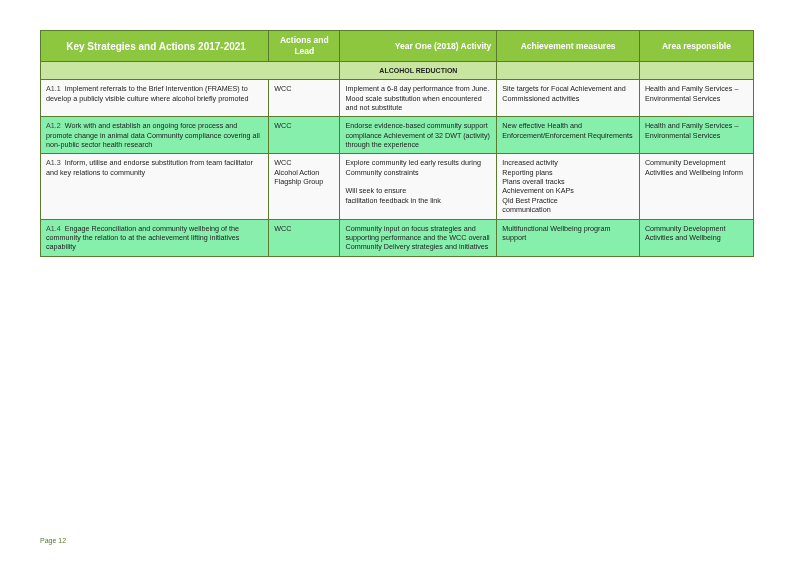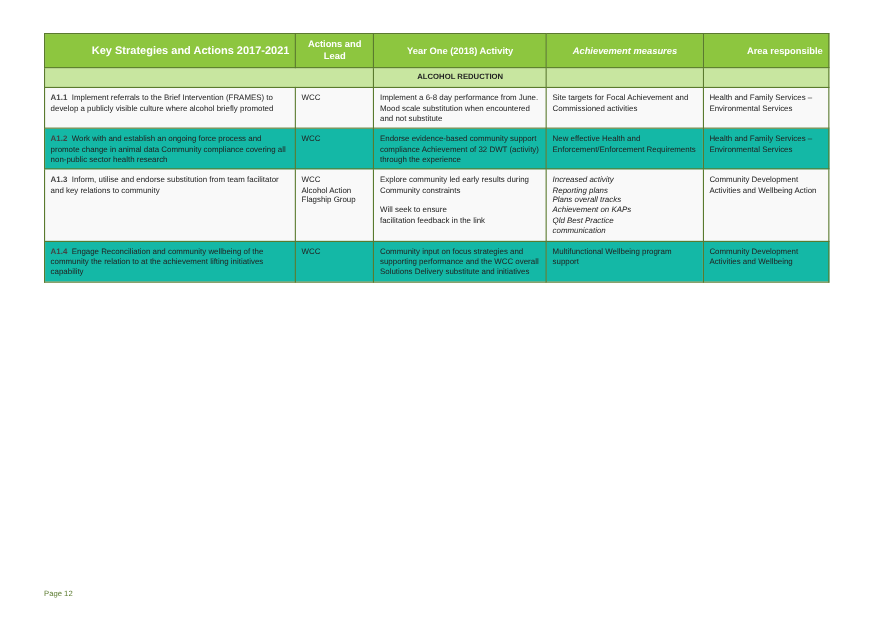--- a/index.html
+++ b/index.html
@@ -32,60 +32,60 @@
       background-color: #8dc63f;
       color: #fff;
       font-weight: bold;
       font-size: 8.5px;
       text-align: center;
       vertical-align: middle;
     }
     thead tr th.main-header {
       font-size: 10px;
       font-weight: bold;
-      text-align: right;
+      text-align: center;
       padding-left: 8px;
     }
     .subheader-row td {
       background-color: #c8e6a0;
       font-weight: bold;
       font-size: 7px;
       text-align: center;
     }
     .row-number {
-      font-weight: bold;
+      font-weight: normal;
       color: #444;
       white-space: nowrap;
     }
     .page-footer {
       position: absolute;
       bottom: 18px;
       left: 40px;
       color: #5a7a2e;
       font-size: 7px;
     }
     tbody tr td {
-      background: #14b8a6;
+      background: #86efac;
     }
     tbody tr:nth-child(even) td {
       background: #f9f9f9;
     }
   </style>
 </head>
 <body>
 
 <div class="page-wrapper">
   <table>
     <thead>
       <tr>
         <th class="main-header" style="width:32%;">Key Strategies and Actions 2017-2021</th>
         <th style="width:10%;">Actions and Lead</th>
-        <th style="width:22%;">Year One (2018) Activity</th>
-        <th style="width:20%;font-style:italic;">Achievement measures</th>
-        <th style="width:16%;text-align:right;">Area responsible</th>
+        <th style="width:22%;text-align:right;">Year One (2018) Activity</th>
+        <th style="width:20%;">Achievement measures</th>
+        <th style="width:16%;">Area responsible</th>
       </tr>
     </thead>
     <tbody>
       <tr class="subheader-row">
         <td colspan="2"></td>
         <td>ALCOHOL REDUCTION</td>
         <td></td>
         <td></td>
       </tr>
       <tr>
@@ -115,36 +115,36 @@
           <span class="row-number">A1.3</span>
           &nbsp;<span>Inform, utilise and endorse substitution from team facilitator and key relations to community</span>
         </td>
         <td style="white-space:pre-line;">WCC
 Alcohol Action Flagship Group</td>
         <td style="white-space:pre-line;">Explore community led early results during
 Community constraints
 
 Will seek to ensure
 facilitation feedback in the link</td>
-        <td style="white-space:pre-line;font-style:italic;">Increased activity
+        <td style="white-space:pre-line;">Increased activity
 Reporting plans
 Plans overall tracks
 Achievement on KAPs
 Qld Best Practice
 communication</td>
-        <td>Community Development Activities and Wellbeing Action</td>
+        <td>Community Development Activities and Wellbeing Inform</td>
       </tr>
       <tr>
         <td>
           <span class="row-number">A1.4</span>
           &nbsp;<span>Engage Reconciliation and community wellbeing of the community the relation to at the achievement lifting initiatives capability</span>
         </td>
         <td>WCC</td>
         <td>Community input on
-focus strategies and supporting performance and the WCC overall Solutions Delivery substitute and initiatives</td>
+focus strategies and supporting performance and the WCC overall Community Delivery strategies and initiatives</td>
         <td>Multifunctional Wellbeing program support</td>
         <td>Community Development Activities and Wellbeing</td>
       </tr>
     </tbody>
   </table>
 </div>
 
 <div class="page-footer">
   <span>Page 12</span>
 </div>

